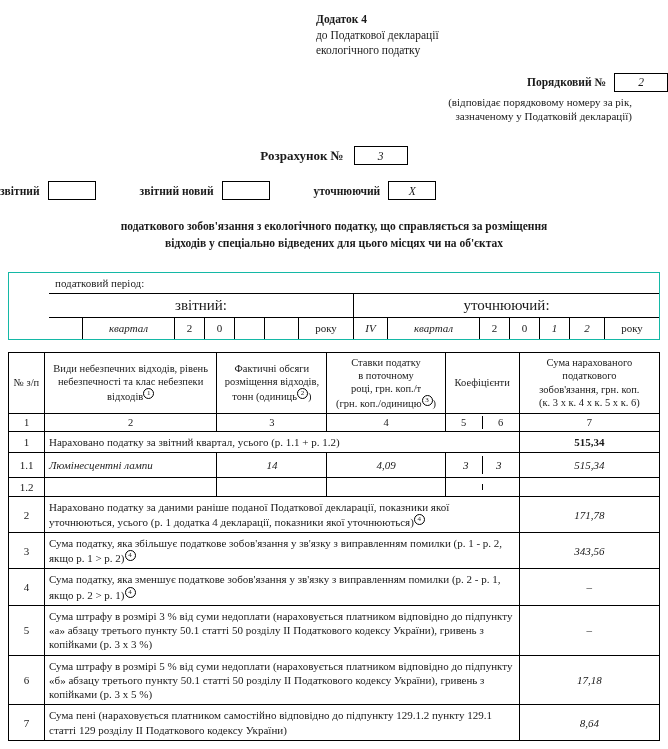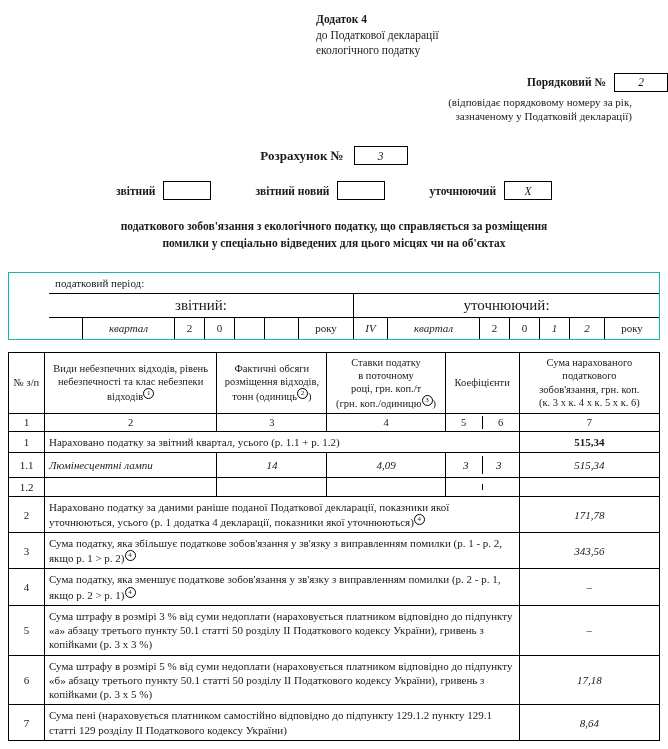--- a/index.html
+++ b/index.html
@@ -71,21 +71,20 @@
   }
   .calc-label {
     font-weight: bold;
     font-size: 13px;
     margin-right: 10px;
   }
 
   .types-row {
     display: flex;
     align-items: center;
-    justify-content: center;
     margin-top: 16px;
     font-size: 11.5px;
     font-weight: bold;
   }
   .types-row .item { display: flex; align-items: center; }
   .types-row .item + .item { margin-left: 44px; }
   .types-row .cbx {
     border: 1px solid #000;
     width: 46px;
     height: 17px;
@@ -247,21 +246,21 @@
       <span class="cbx"></span>
     </span>
     <span class="item">
       <span>уточнюючий</span>
       <span class="cbx">Х</span>
     </span>
   </div>
 
   <div class="subtitle">
     <div>податкового зобов'язання з екологічного податку, що справляється за розміщення</div>
-    <div>помилки у спеціально відведених для цього місцях чи на об'єктах</div>
+    <div>відходів у спеціально відведених для цього місцях чи на об'єктах</div>
   </div>
 
   <div class="period">
     <div class="ptitle">податковий період:</div>
     <div class="prow">
       <div class="half left">
         <div class="phead">звітний:</div>
         <div class="pcells">
           <div class="pc w-pre italic"></div>
           <div class="pc w-kv">квартал</div>

